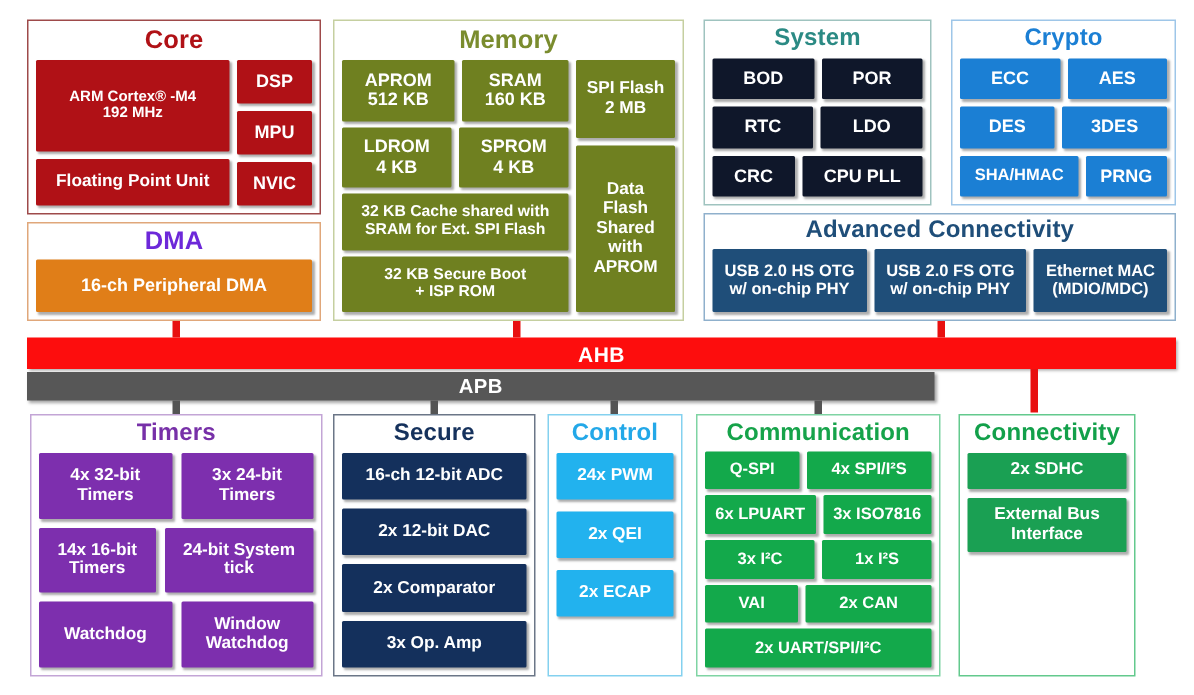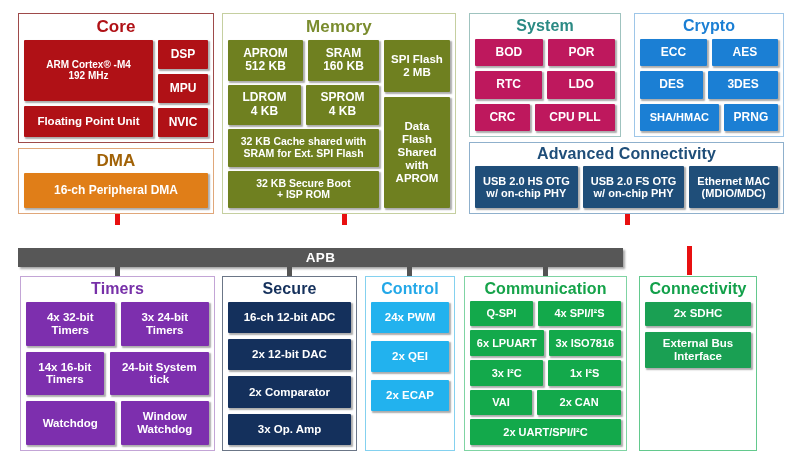--- a/index.html
+++ b/index.html
@@ -68,30 +68,30 @@
     min-height: 0;
     white-space: pre-line;
   }
 
   
   .t-core       { border-color:#9e4a4a; }
   .t-core .group-title { color:#b01116; }
   .c-core       { background:#b01116; }
 
   .t-dma        { border-color:#e0a77a; }
-  .t-dma .group-title  { color:#a16207; }
+  .t-dma .group-title  { color:#6d28d9; }
   .c-dma        { background:#e07e18; }
 
   .t-mem        { border-color:#c5cfa0; }
   .t-mem .group-title  { color:#7a8c2e; }
   .c-mem        { background:#6f8020; }
 
   .t-sys        { border-color:#9fc3bf; }
   .t-sys .group-title  { color:#2b8a84; }
-  .c-sys        { background:#be185d; }
+  .c-sys        { background:#0f172a; }
 
   .t-crypto     { border-color:#9ec6e8; }
   .t-crypto .group-title { color:#1b7fd4; }
   .c-crypto     { background:#1b7fd4; }
 
   .t-advconn    { border-color:#8fb0cc; }
   .t-advconn .group-title { color:#1f4e79; }
   .c-advconn    { background:#1f4e79; }
 
   .t-timers     { border-color:#c3a5d6; }
@@ -246,20 +246,21 @@
         <div class="cell c-advconn" style="font-size:11px;">Ethernet MAC
 (MDIO/MDC)</div>
       </div>
     </div>
   </div>
 
   <div class="connector conn-red" style="left:115px; top:214px; width:5px; height:11px;"></div>
   <div class="connector conn-red" style="left:342px; top:214px; width:5px; height:11px;"></div>
   <div class="connector conn-red" style="left:625px; top:214px; width:5px; height:11px;"></div>
 
+  <div class="bus bus-ahb" style="left:18px; top:225px; width:766px; height:21px; font-size:14px;">AHB</div>
 
   <div class="connector conn-red" style="left:687px; top:246px; width:5px; height:29px;"></div>
 
   <div class="bus bus-apb" style="left:18px; top:248px; width:605px; height:19px; font-size:13.5px;">APB</div>
 
   <div class="connector conn-gray" style="left:115px; top:267px; width:5px; height:9px;"></div>
   <div class="connector conn-gray" style="left:287px; top:267px; width:5px; height:9px;"></div>
   <div class="connector conn-gray" style="left:407px; top:267px; width:5px; height:9px;"></div>
   <div class="connector conn-gray" style="left:543px; top:267px; width:5px; height:9px;"></div>
 

